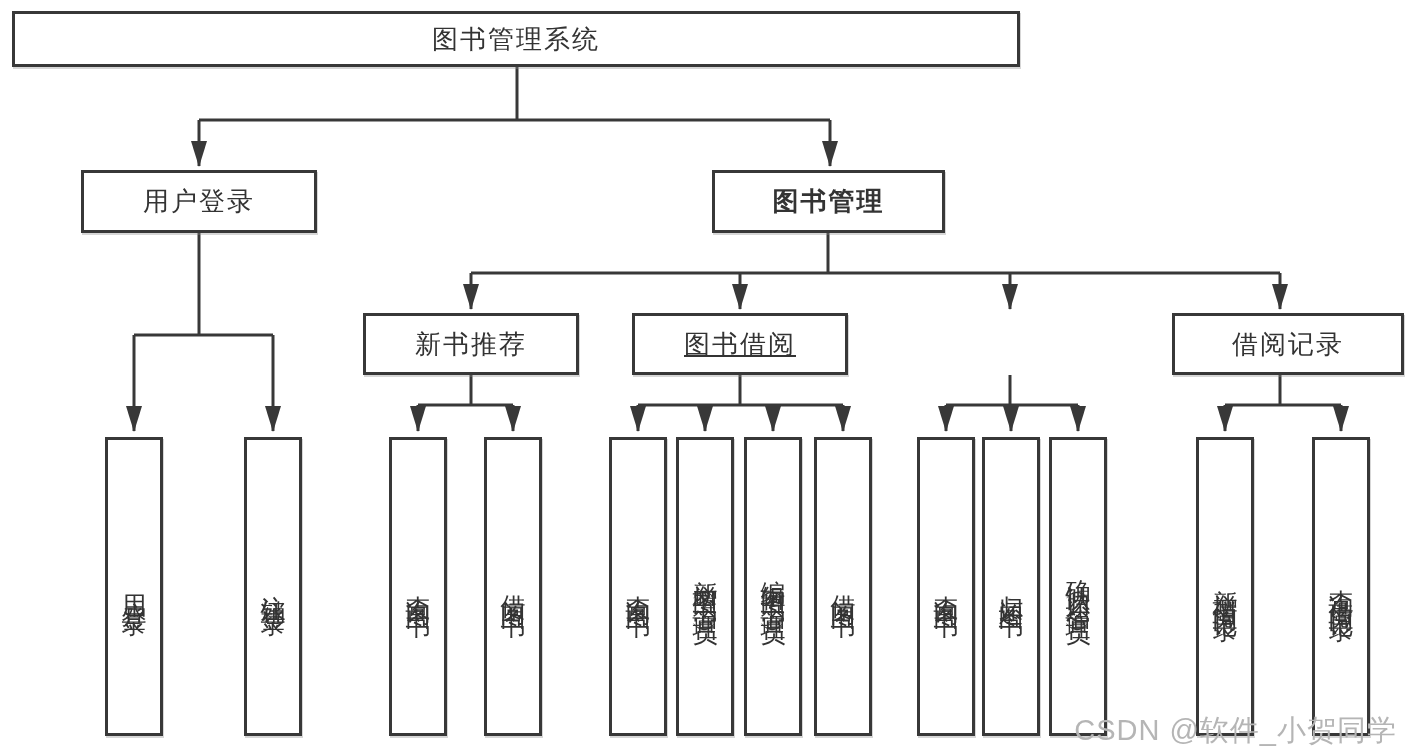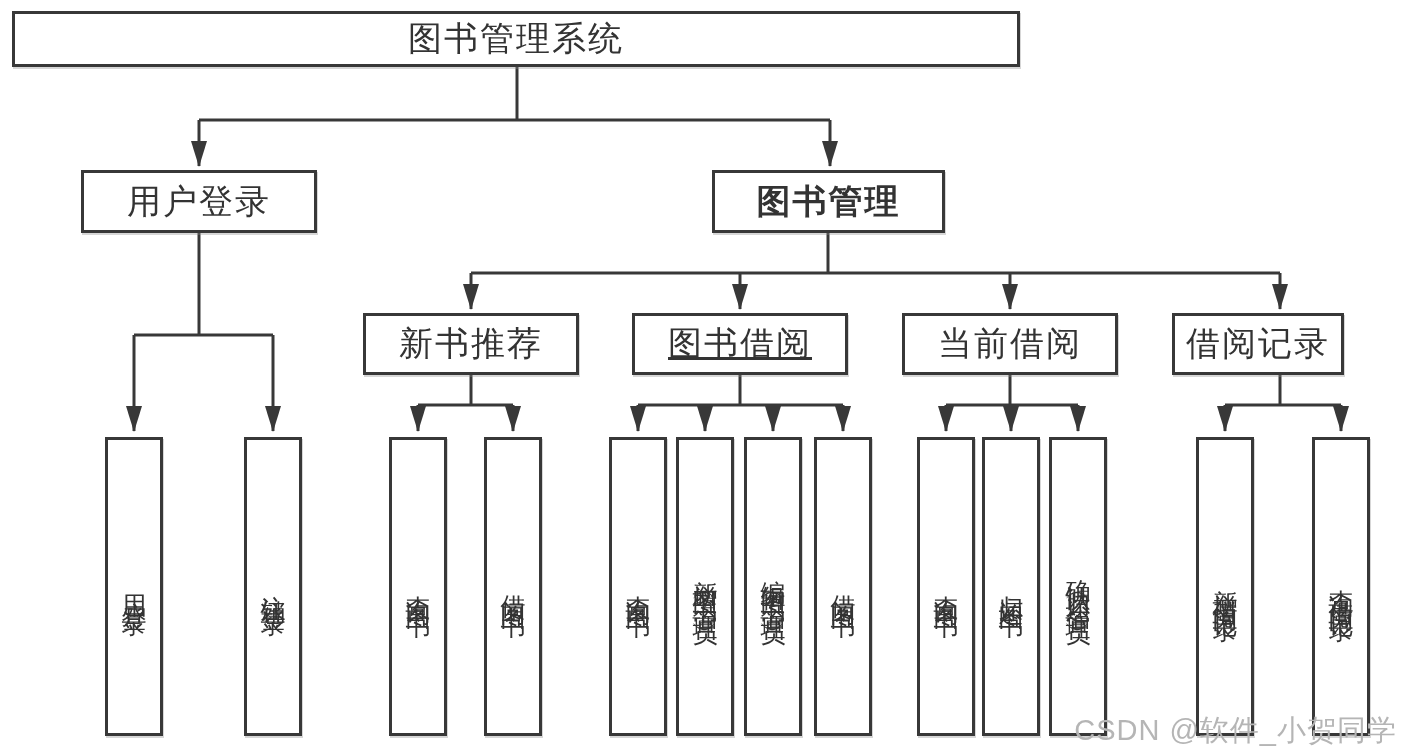--- a/index.html
+++ b/index.html
@@ -18,21 +18,21 @@
     font-family:"Liberation Sans",sans-serif;
     overflow:hidden;
   }
   .connectors{position:absolute;left:0;top:0;width:1405px;height:747px;}
   .node{
     position:absolute;
     background:var(--box_bg);
     border:3px solid var(--line);
     display:flex;align-items:center;justify-content:center;
     color:var(--text);
-    font-size:34px;
+    font-size:26px;
     letter-spacing:2px;
     box-shadow:1px 2px 0 rgba(140,140,140,.35);
     white-space:nowrap;
   }
   .leaf{
     position:absolute;
     top:437px;height:299px;width:58px;
     background:var(--box_bg);
     border:3px solid var(--line);
     display:flex;align-items:center;justify-content:center;
@@ -119,24 +119,21 @@
   <div class="node" style="left:712px;top:170px;width:233px;height:63px;font-weight:bold;">
     <span>图书管理</span>
   </div>
 
   <div class="node" style="left:363px;top:313px;width:216px;height:62px;">
     <span>新书推荐</span>
   </div>
   <div class="node" style="left:632px;top:313px;width:216px;height:62px;text-decoration:underline;">
     <span>图书借阅</span>
   </div>
-  <div class="node" style="left:902px;top:313px;width:216px;height:62px;">
-    <span>当前借阅</span>
-  </div>
-  <div class="node" style="left:1172px;top:313px;width:172px;height:62px;">
+  <div class="node" style="left:1172px;top:313px;width:232px;height:62px;">
     <span>借阅记录</span>
   </div>
 
   <div class="leaf" style="left:105px;">
     <span class="vtext">用户登录</span>
   </div>
   <div class="leaf" style="left:244px;">
     <span class="vtext">注销登录</span>
   </div>
 

